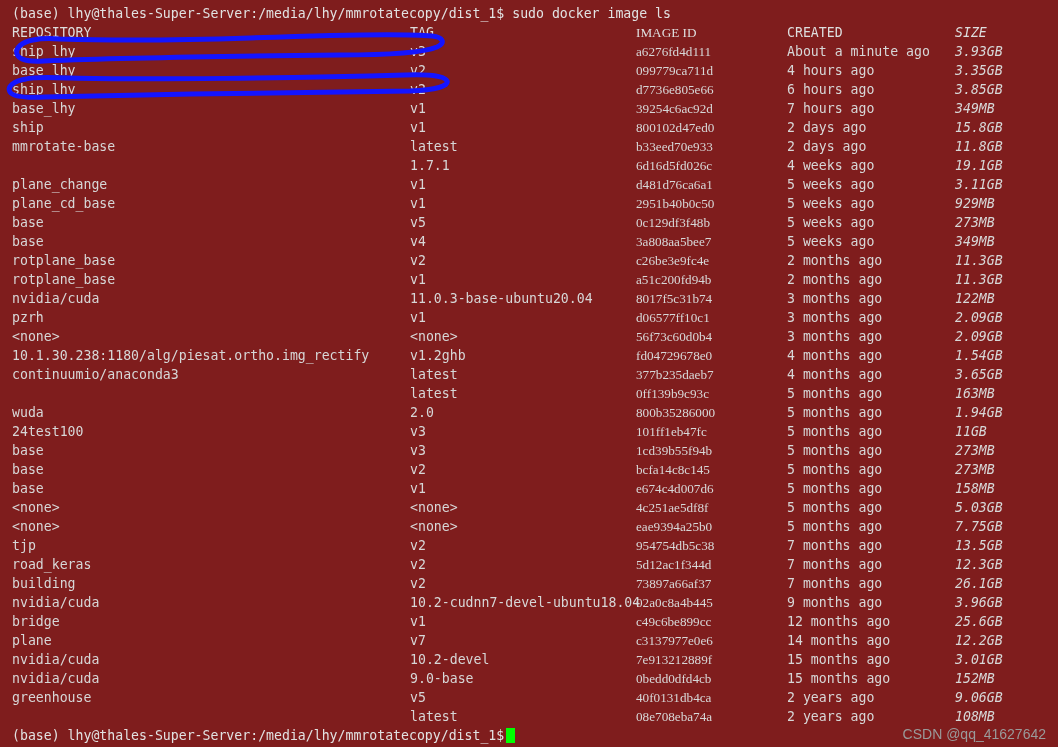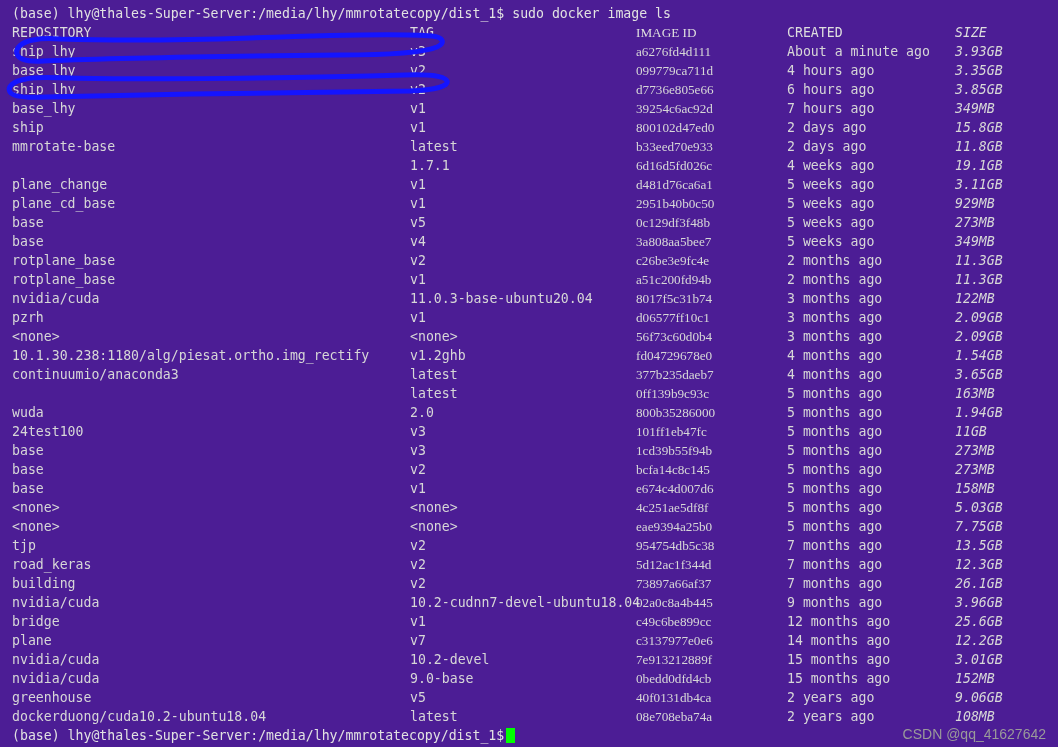--- a/index.html
+++ b/index.html
@@ -12,21 +12,21 @@
     width: 1058px;
     height: 747px;
     overflow: hidden;
     font-family: "DejaVu Sans Mono", "Liberation Mono", monospace;
   }
 
   #terminal {
     position: relative;
     width: 1058px;
     height: 747px;
-    background: #4c1d95;
+    background: #7f1d1d;
     color: #d9d9d9;
     font-family: "DejaVu Sans Mono", "Liberation Mono", monospace;
     font-size: 13.2px;
     line-height: 19px;
     padding: 4px 0 0 0;
   }
 
   .line {
     position: relative;
     height: 19px;
@@ -344,21 +344,20 @@
         <span class="cell c-size">152MB</span>
       </div>
       <div class="row">
         <span class="cell c-repo">greenhouse</span>
         <span class="cell c-tag">v5</span>
         <span class="cell c-id">40f0131db4ca</span>
         <span class="cell c-created">2 years ago</span>
         <span class="cell c-size">9.06GB</span>
       </div>
       <div class="row">
-        <span class="cell c-repo">dockerduong/cuda10.2-ubuntu18.04</span>
         <span class="cell c-tag">latest</span>
         <span class="cell c-id">08e708eba74a</span>
         <span class="cell c-created">2 years ago</span>
         <span class="cell c-size">108MB</span>
       </div>
     </div>
 
   <div class="line prompt-line"><span>(base) lhy@thales-Super-Server:/media/lhy/mmrotatecopy/dist_1$</span><span class="cursor"></span></div>
 
   <svg id="annotations" viewBox="0 0 1058 747">

